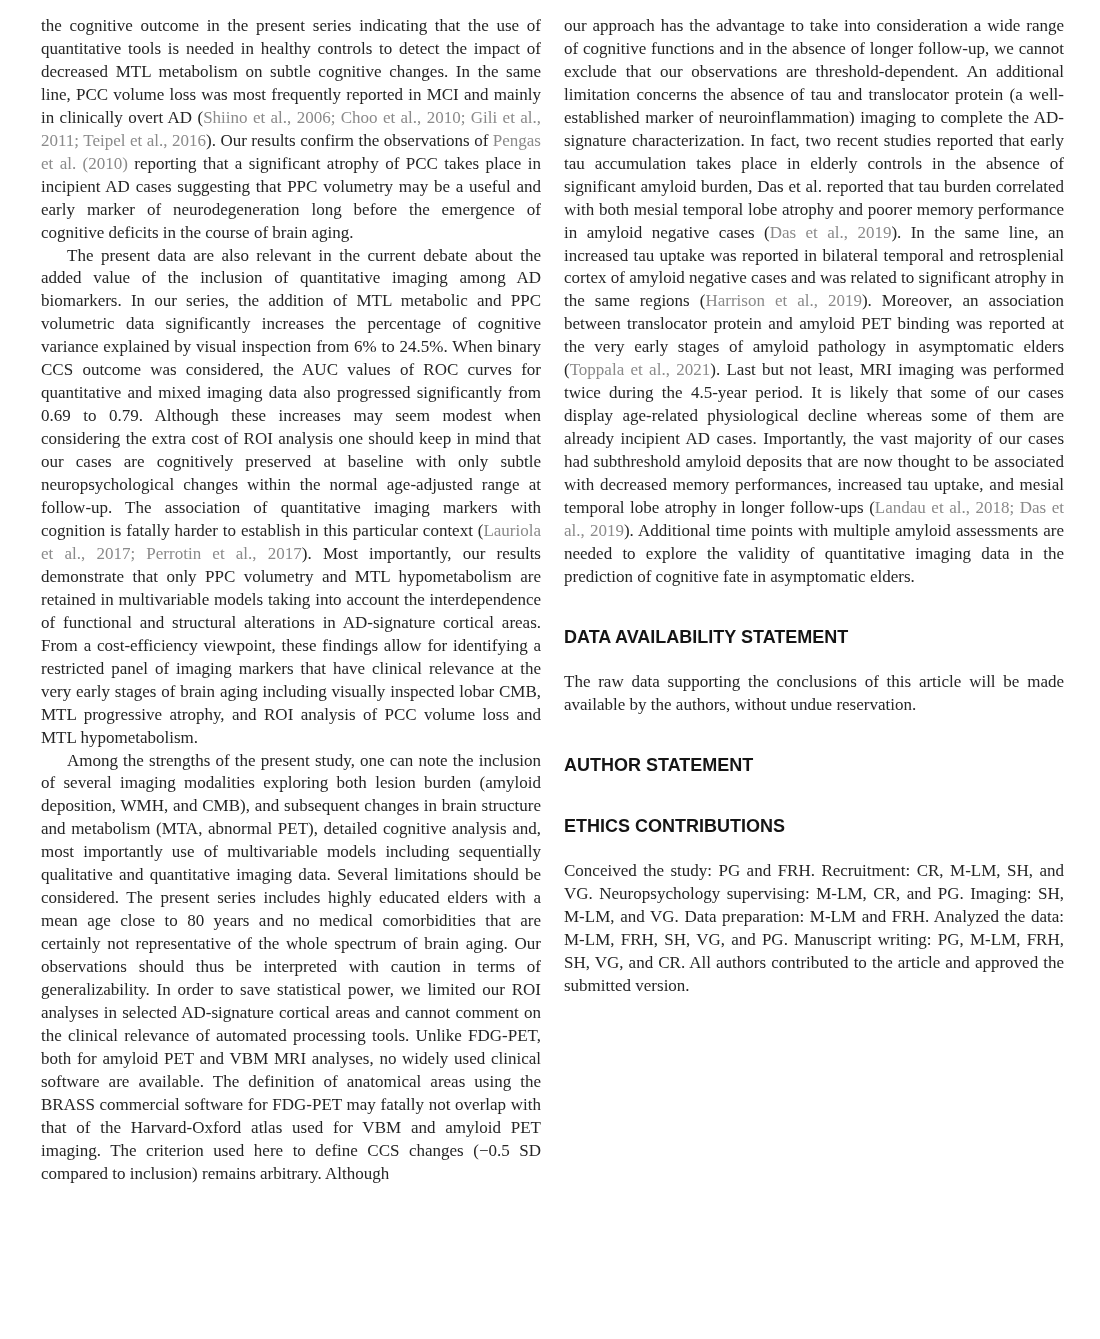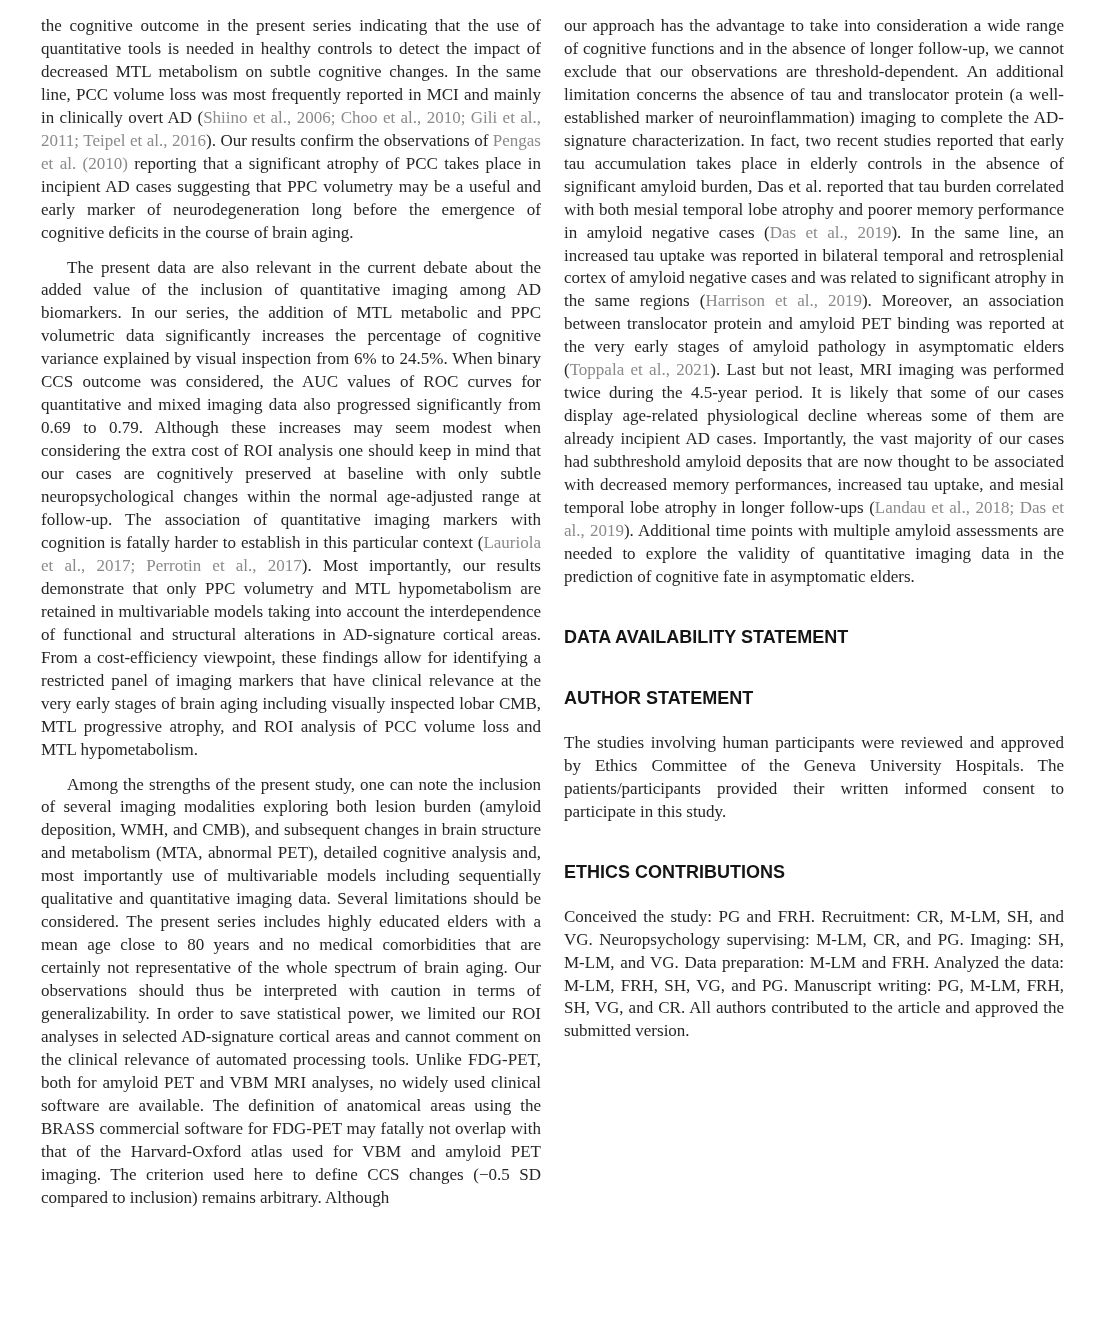--- a/index.html
+++ b/index.html
@@ -16,21 +16,21 @@
   }
   .cols { display: flex; gap: 23px; }
   .col { width: 500px; box-sizing: border-box; }
   .body-par {
     margin: 0;
     font-size: 17px;
     line-height: 22.95px;
     text-align: justify;
     color: #252525;
   }
-  .body-par.indent { text-indent: 26px; margin-top: 12px; }
+  .body-par.indent { text-indent: 26px; }
   .cite { color: #8a8a8a; }
   .sec {
     font-family: "Liberation Sans", sans-serif;
     font-weight: 700;
     font-size: 18px;
     line-height: 26px;
     letter-spacing: 0px;
     color: #151515;
     margin: 35px 0 21px 0;
   }
@@ -44,23 +44,23 @@
     <div class="col">
       <p class="body-par"><span>the cognitive outcome in the present series indicating that the use of quantitative tools is needed in healthy controls to detect the impact of decreased MTL metabolism on subtle cognitive changes. In the same line, PCC volume loss was most frequently reported in MCI and mainly in clinically overt AD (</span><span class="cite">Shiino et al., 2006; Choo et al., 2010; Gili et al., 2011; Teipel et al., 2016</span><span>). Our results confirm the observations of </span><span class="cite">Pengas et al. (2010)</span><span> reporting that a significant atrophy of PCC takes place in incipient AD cases suggesting that PPC volumetry may be a useful and early marker of neurodegeneration long before the emergence of cognitive deficits in the course of brain aging.</span></p>
       <p class="body-par indent"><span>The present data are also relevant in the current debate about the added value of the inclusion of quantitative imaging among AD biomarkers. In our series, the addition of MTL metabolic and PPC volumetric data significantly increases the percentage of cognitive variance explained by visual inspection from 6% to 24.5%. When binary CCS outcome was considered, the AUC values of ROC curves for quantitative and mixed imaging data also progressed significantly from 0.69 to 0.79. Although these increases may seem modest when considering the extra cost of ROI analysis one should keep in mind that our cases are cognitively preserved at baseline with only subtle neuropsychological changes within the normal age-adjusted range at follow-up. The association of quantitative imaging markers with cognition is fatally harder to establish in this particular context (</span><span class="cite">Lauriola et al., 2017; Perrotin et al., 2017</span><span>). Most importantly, our results demonstrate that only PPC volumetry and MTL hypometabolism are retained in multivariable models taking into account the interdependence of functional and structural alterations in AD-signature cortical areas. From a cost-efficiency viewpoint, these findings allow for identifying a restricted panel of imaging markers that have clinical relevance at the very early stages of brain aging including visually inspected lobar CMB, MTL progressive atrophy, and ROI analysis of PCC volume loss and MTL hypometabolism.</span></p>
       <p class="body-par indent"><span>Among the strengths of the present study, one can note the inclusion of several imaging modalities exploring both lesion burden (amyloid deposition, WMH, and CMB), and subsequent changes in brain structure and metabolism (MTA, abnormal PET), detailed cognitive analysis and, most importantly use of multivariable models including sequentially qualitative and quantitative imaging data. Several limitations should be considered. The present series includes highly educated elders with a mean age close to 80 years and no medical comorbidities that are certainly not representative of the whole spectrum of brain aging. Our observations should thus be interpreted with caution in terms of generalizability. In order to save statistical power, we limited our ROI analyses in selected AD-signature cortical areas and cannot comment on the clinical relevance of automated processing tools. Unlike FDG-PET, both for amyloid PET and VBM MRI analyses, no widely used clinical software are available. The definition of anatomical areas using the BRASS commercial software for FDG-PET may fatally not overlap with that of the Harvard-Oxford atlas used for VBM and amyloid PET imaging. The criterion used here to define CCS changes (−0.5 SD compared to inclusion) remains arbitrary. Although</span></p>
     </div>
 
     <div class="col">
       <p class="body-par"><span>our approach has the advantage to take into consideration a wide range of cognitive functions and in the absence of longer follow-up, we cannot exclude that our observations are threshold-dependent. An additional limitation concerns the absence of tau and translocator protein (a well-established marker of neuroinflammation) imaging to complete the AD-signature characterization. In fact, two recent studies reported that early tau accumulation takes place in elderly controls in the absence of significant amyloid burden, Das et al. reported that tau burden correlated with both mesial temporal lobe atrophy and poorer memory performance in amyloid negative cases (</span><span class="cite">Das et al., 2019</span><span>). In the same line, an increased tau uptake was reported in bilateral temporal and retrosplenial cortex of amyloid negative cases and was related to significant atrophy in the same regions (</span><span class="cite">Harrison et al., 2019</span><span>). Moreover, an association between translocator protein and amyloid PET binding was reported at the very early stages of amyloid pathology in asymptomatic elders (</span><span class="cite">Toppala et al., 2021</span><span>). Last but not least, MRI imaging was performed twice during the 4.5-year period. It is likely that some of our cases display age-related physiological decline whereas some of them are already incipient AD cases. Importantly, the vast majority of our cases had subthreshold amyloid deposits that are now thought to be associated with decreased memory performances, increased tau uptake, and mesial temporal lobe atrophy in longer follow-ups (</span><span class="cite">Landau et al., 2018; Das et al., 2019</span><span>). Additional time points with multiple amyloid assessments are needed to explore the validity of quantitative imaging data in the prediction of cognitive fate in asymptomatic elders.</span></p>
 
       <h2 class="sec">DATA AVAILABILITY STATEMENT</h2>
+      <p class="body-par">The raw data supporting the conclusions of this article will be made available by the authors, without undue reservation.</p>
 
       <h2 class="sec">AUTHOR STATEMENT</h2>
-      <p class="body-par">The studies involving human participants were reviewed and approved by Ethics Committee of the Geneva University Hospitals. The patients/participants provided their written informed consent to participate in this study.</p>
 
       <h2 class="sec">ETHICS CONTRIBUTIONS</h2>
       <p class="body-par">Conceived the study: PG and FRH. Recruitment: CR, M-LM, SH, and VG. Neuropsychology supervising: M-LM, CR, and PG. Imaging: SH, M-LM, and VG. Data preparation: M-LM and FRH. Analyzed the data: M-LM, FRH, SH, VG, and PG. Manuscript writing: PG, M-LM, FRH, SH, VG, and CR. All authors contributed to the article and approved the submitted version.</p>
 
     </div>
 
   </div>
 </div>
 
 </body></html>

